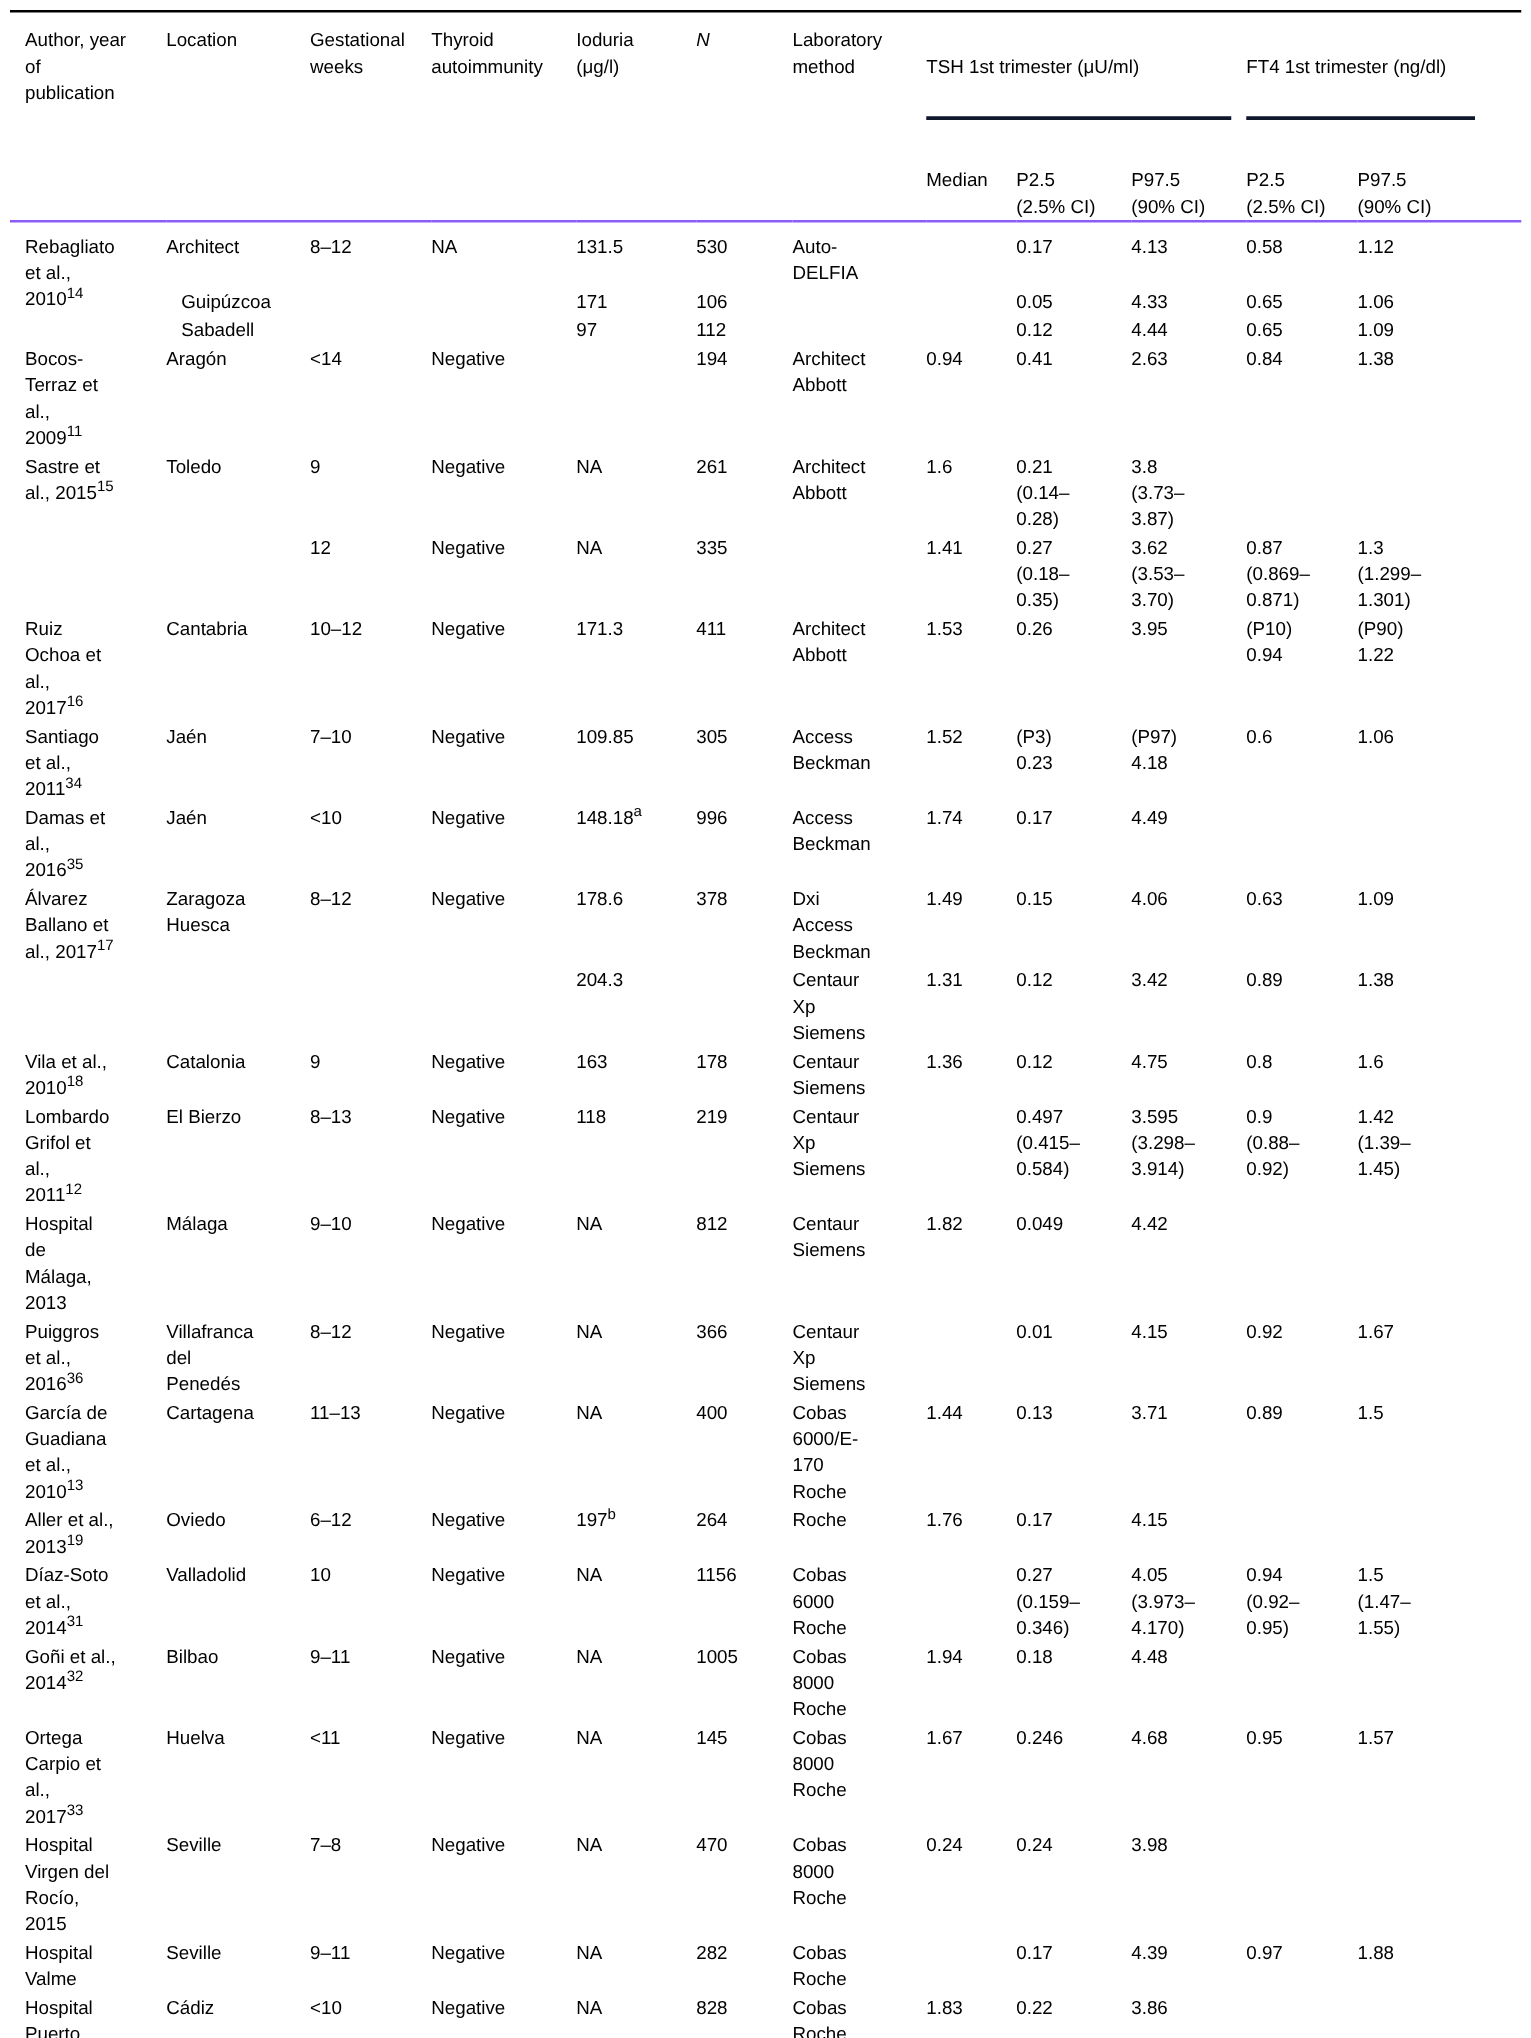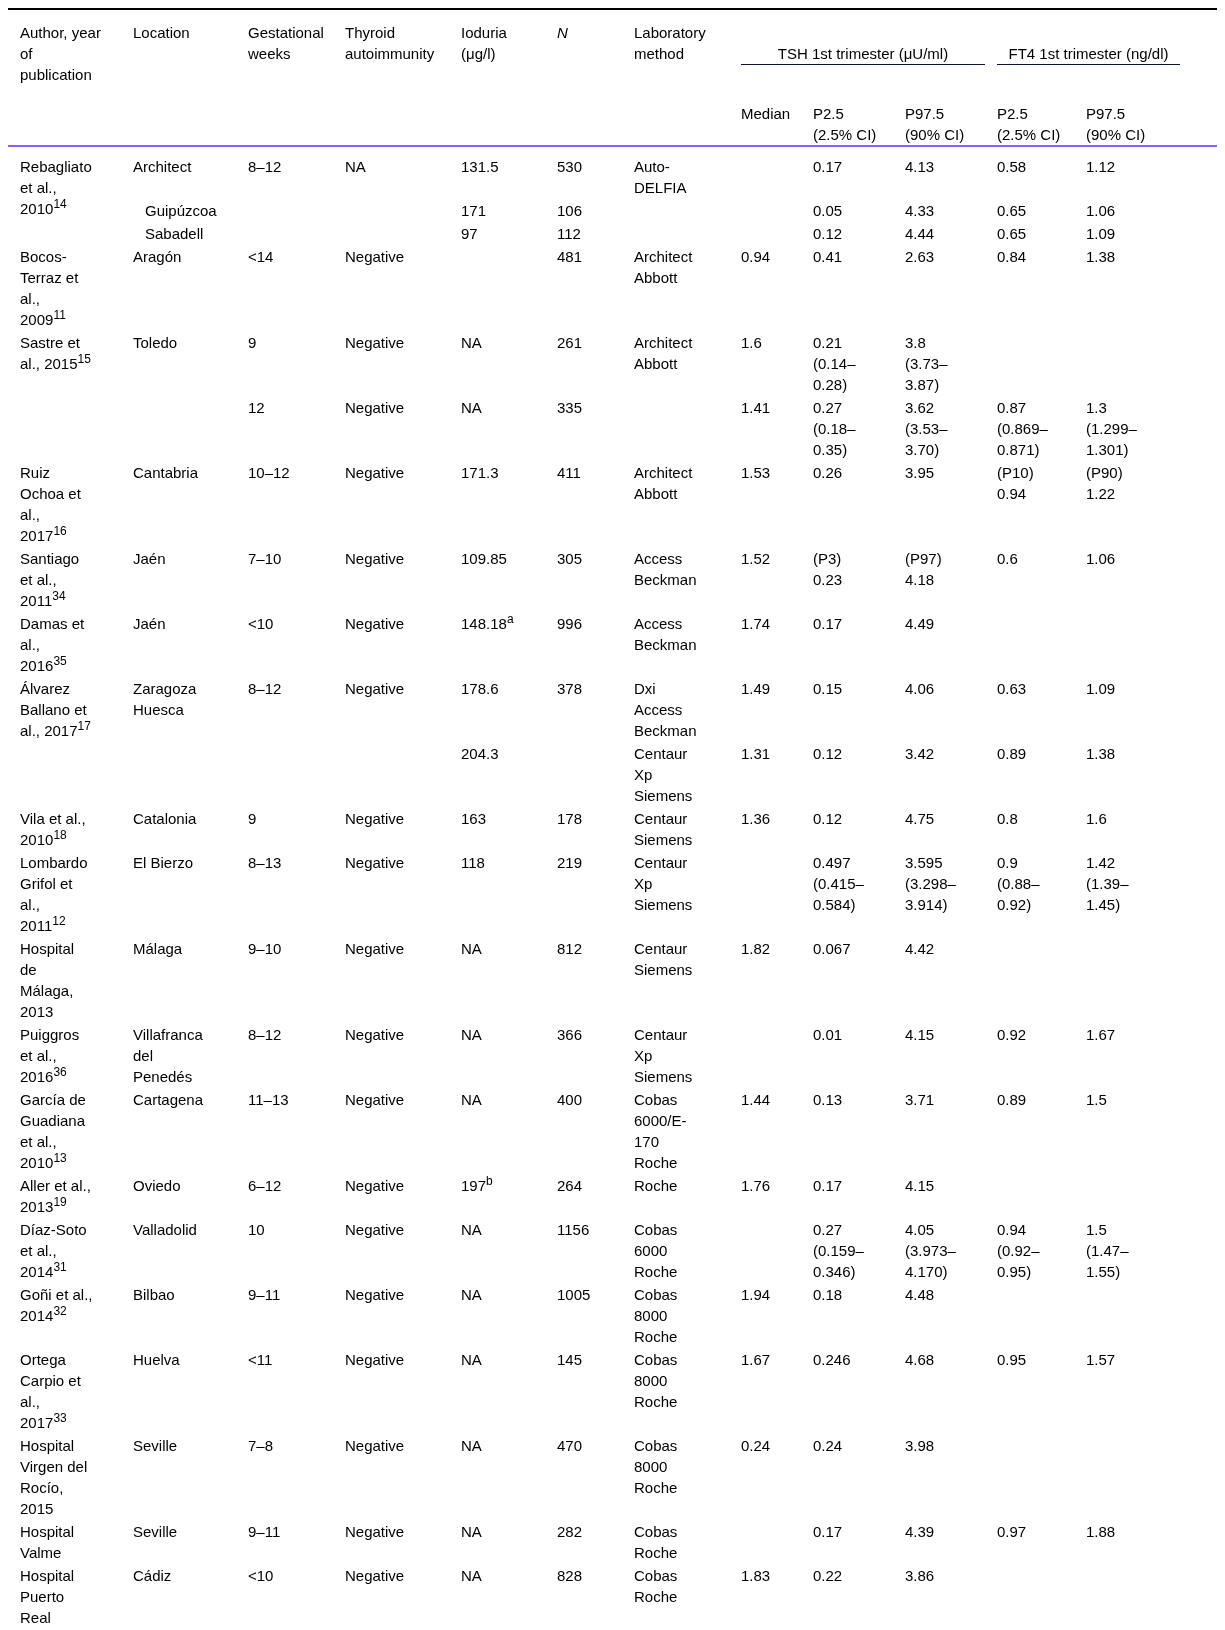--- a/index.html
+++ b/index.html
@@ -7,21 +7,21 @@
     width:1225px;min-height:1630px;box-sizing:border-box;
     padding:8px 8px 40px 8px;background:#fff;color:#000;
     font-family:"Liberation Sans","DejaVu Sans",sans-serif;
     font-size:15px;line-height:21px;
   }
   .table-wrap{border-top:2px solid #000;border-bottom:4px double #000;}
   table{border-collapse:collapse;table-layout:fixed;width:1209px;}
   th,td{text-align:left;vertical-align:top;white-space:pre-line;font-weight:normal;}
   thead th{padding:12px 10px 0 0;border-bottom:2px solid #8b5cf6;}
   thead th.group{border-bottom:none;padding:12px 0 0 0;}
-  thead th.group .group-label{display:block;text-align:center;border-bottom:1px solid #0f172a;}
+  thead th.group .group-label{display:block;text-align:left;border-bottom:3px solid #0f172a;padding-bottom:29px;}
   thead th.group-tsh{padding-right:12px;}
   thead th.group-ft4{padding-right:37px;}
   thead tr.subhead th{padding:17px 10px 0 0;}
   th:first-child,td:first-child{padding-left:12px;}
   tbody td{padding:2px 10px 0 0;}
   tbody tr:first-child td{padding-top:9px;}
   tbody tr:last-child td{padding-bottom:4px;}
   .italic{font-style:italic;}
   sup{font-size:12px;line-height:0;vertical-align:super;}
 </style>
@@ -125,21 +125,21 @@
           </tr>
           <tr>
             <td>Bocos-
 Terraz et
 al.,
 2009<sup>11</sup></td>
             <td>Aragón</td>
             <td>&lt;14</td>
             <td>Negative</td>
             <td></td>
-            <td>481</td>
+            <td>194</td>
             <td>Architect
 Abbott</td>
             <td>0.94</td>
             <td>0.41</td>
             <td>2.63</td>
             <td>0.84</td>
             <td>1.38</td>
           </tr>
           <tr>
             <td rowspan="2">Sastre et
@@ -321,21 +321,21 @@
 Málaga,
 2013</td>
             <td>Málaga</td>
             <td>9–10</td>
             <td>Negative</td>
             <td>NA</td>
             <td>812</td>
             <td>Centaur
 Siemens</td>
             <td>1.82</td>
-            <td>0.067</td>
+            <td>0.049</td>
             <td>4.42</td>
             <td></td>
             <td></td>
           </tr>
           <tr>
             <td>Puiggros
 et al.,
 2016<sup>36</sup></td>
             <td>Villafranca
 del

